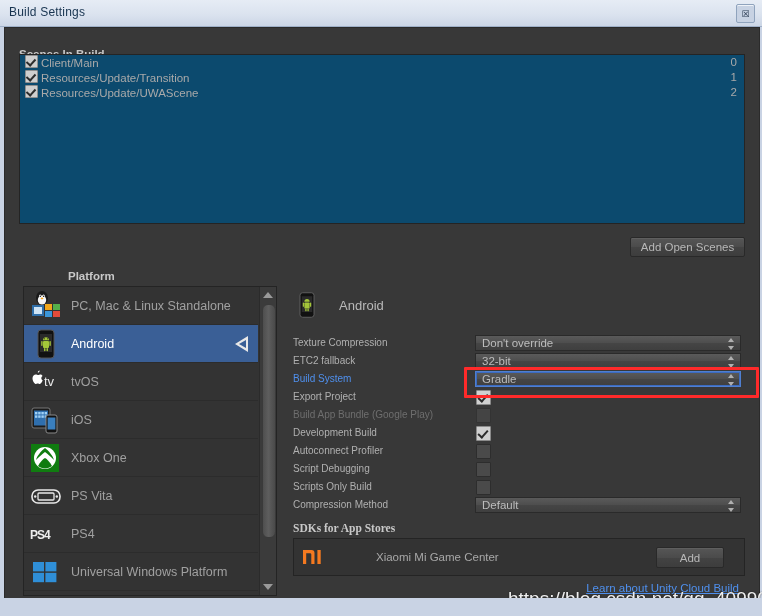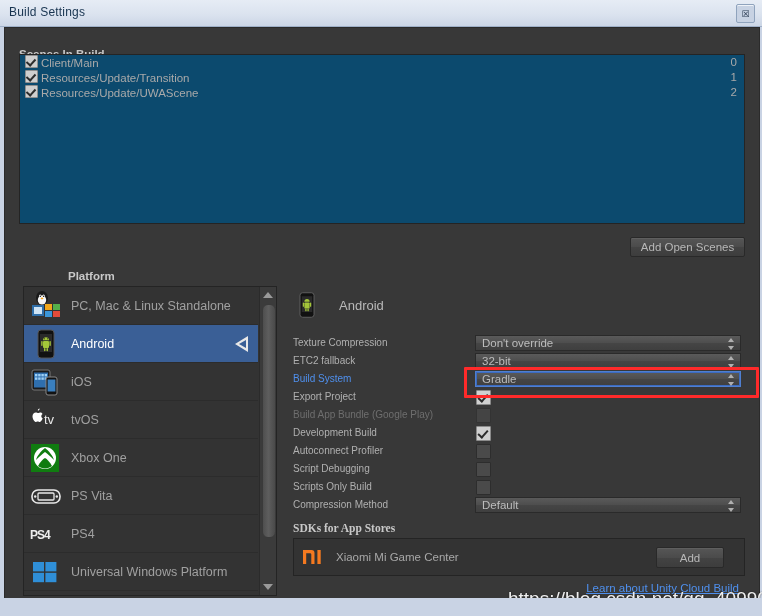--- a/index.html
+++ b/index.html
@@ -160,21 +160,21 @@
     position:absolute;left:459px;top:339px;width:289px;height:25px;
     border:3px solid #ff2a2a;border-radius:1px;pointer-events:none;
   }
 
   
   #sdk-title{left:288px;top:494px;font-family:Liberation Serif, serif;}
   .sdk-box{
     position:absolute;left:288px;top:510px;width:450px;height:36px;
     background:#333333;border:1px solid #242424;
   }
-  .sdk-row{position:relative;height:36px;display:flex;align-items:center;padding-left:8px;}
+  .sdk-row{position:relative;height:36px;display:flex;align-items:center;padding-left:8px;gap:40px;}
   .mi-logo{
     width:22px;height:20px;flex:0 0 22px;position:relative;
   }
   .sdk-name{font-size:11.5px;color:#a8a8a8;margin-left:12px;}
   #sdk-add{position:absolute;right:20px;top:8px;width:66px;height:19px;}
 
   .cloud-link{
     position:absolute;right:20px;top:554px;font-size:11.5px;color:#4f90ee;
     text-decoration:underline;cursor:pointer;
   }
@@ -262,20 +262,31 @@
                 <rect x="19.4" y="12" width="1.4" height="5" rx=".7"></rect>
                 <rect x="14" y="19" width="1.5" height="3.2" rx=".7"></rect>
                 <rect x="16.5" y="19" width="1.5" height="3.2" rx=".7"></rect>
               </g>
               <circle cx="14.4" cy="9.8" r=".5" fill="#111"></circle>
               <circle cx="17.6" cy="9.8" r=".5" fill="#111"></circle>
             </svg>
           </span>
           <span class="plabel">Android</span>
           <span class="unity-mark"></span>
+        </div>
+
+        <div class="plat-row">
+          <span class="plat-icon">
+            <svg width="32" height="30" viewBox="0 0 32 30">
+              <path d="M10.8 7.4c-1.1 0-2 .7-2.6 .7-.6 0-1.5-.7-2.4-.7-1.6 0-3.3 1.3-3.3 3.9 0 2.6 1.9 5.6 3.1 5.6 .7 0 1.2-.5 2.1-.5 .9 0 1.3 .5 2.1 .5 1.2 0 2.6-2.3 2.9-3.6-1.6-.6-2-3.3-.1-4.4-.5-.9-1.3-1.5-1.8-1.5z" fill="#fff"></path>
+              <path d="M9.6 3.4c-.9 .1-1.9 1-1.8 2.2 1-.0 2-1 1.8-2.2z" fill="#fff"></path>
+              <text x="14" y="19" font-family="Liberation Sans, sans-serif" font-size="13" fill="#e9e9e9">tv</text>
+            </svg>
+          </span>
+          <span class="plabel">tvOS</span>
         </div>
 
         <div class="plat-row">
           <span class="plat-icon">
             <svg width="32" height="30" viewBox="0 0 32 30">
               <rect x="2" y="3" width="18" height="20" rx="2" fill="#1b1b1b" stroke="#777"></rect>
               <rect x="4" y="5.5" width="14" height="15" fill="#2f6fae"></rect>
               <g fill="#9fd0f5">
                 <rect x="5" y="7" width="2.4" height="2.4"></rect>
                   <rect x="8.2" y="7" width="2.4" height="2.4"></rect>
@@ -284,31 +295,20 @@
                 <rect x="5" y="10.4" width="2.4" height="2.4"></rect>
                   <rect x="8.2" y="10.4" width="2.4" height="2.4"></rect>
                 <rect x="11.4" y="10.4" width="2.4" height="2.4"></rect>
                   <rect x="14.6" y="10.4" width="2.4" height="2.4"></rect>
               </g>
               <rect x="16" y="10" width="11" height="18" rx="2" fill="#121212" stroke="#888"></rect>
               <rect x="17.6" y="12.5" width="7.8" height="12" fill="#3a7fbe"></rect>
             </svg>
           </span>
           <span class="plabel">iOS</span>
-        </div>
-
-        <div class="plat-row">
-          <span class="plat-icon">
-            <svg width="32" height="30" viewBox="0 0 32 30">
-              <path d="M10.8 7.4c-1.1 0-2 .7-2.6 .7-.6 0-1.5-.7-2.4-.7-1.6 0-3.3 1.3-3.3 3.9 0 2.6 1.9 5.6 3.1 5.6 .7 0 1.2-.5 2.1-.5 .9 0 1.3 .5 2.1 .5 1.2 0 2.6-2.3 2.9-3.6-1.6-.6-2-3.3-.1-4.4-.5-.9-1.3-1.5-1.8-1.5z" fill="#fff"></path>
-              <path d="M9.6 3.4c-.9 .1-1.9 1-1.8 2.2 1-.0 2-1 1.8-2.2z" fill="#fff"></path>
-              <text x="14" y="19" font-family="Liberation Sans, sans-serif" font-size="13" fill="#e9e9e9">tv</text>
-            </svg>
-          </span>
-          <span class="plabel">tvOS</span>
         </div>
 
         <div class="plat-row">
           <span class="plat-icon">
             <svg width="32" height="30" viewBox="0 0 32 30">
               <rect x="1" y="1" width="28" height="28" fill="#107c10"></rect>
               <circle cx="15" cy="15" r="11" fill="#fff"></circle>
               <path d="M15 5 c-4 3-8 8-9 12 c3-3 6-6 9-8 c3 2 6 5 9 8 c-1-4-5-9-9-12z" fill="#107c10"></path>
               <path d="M8 23 c2-4 5-7 7-8 c2 1 5 4 7 8 c-2 1.6-4.4 2.4-7 2.4 c-2.6 0-5-.8-7-2.4z" fill="#107c10"></path>
             </svg>

